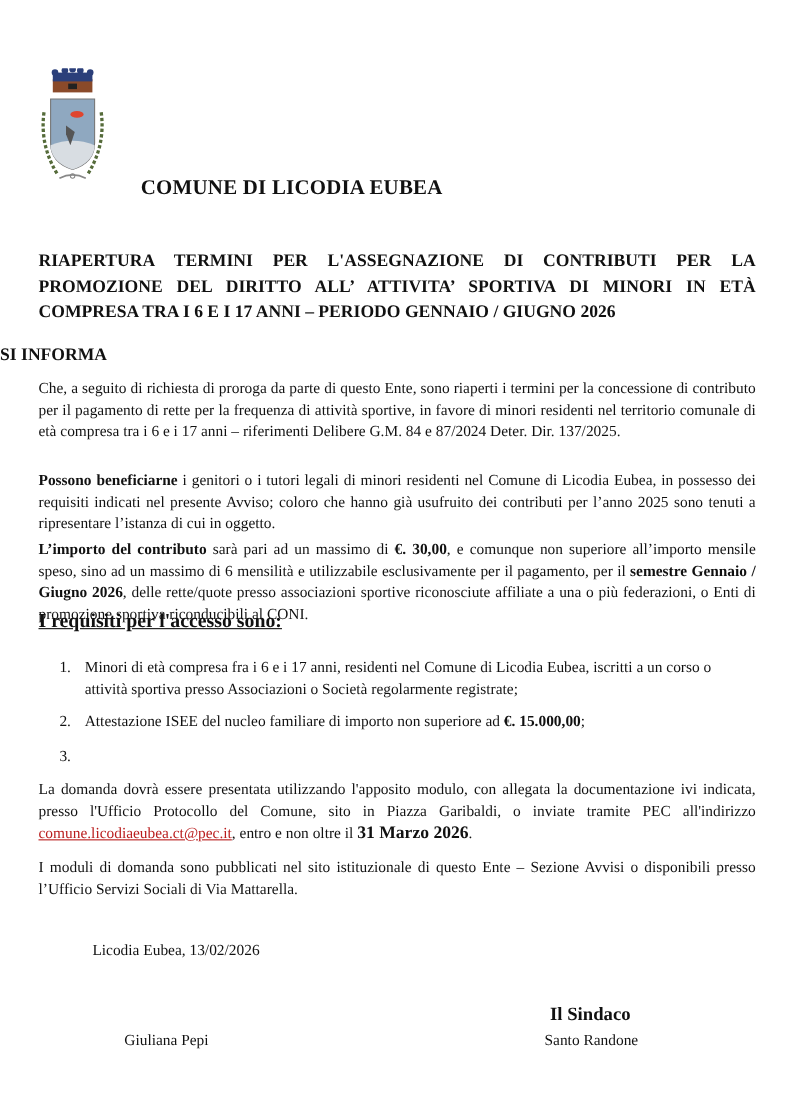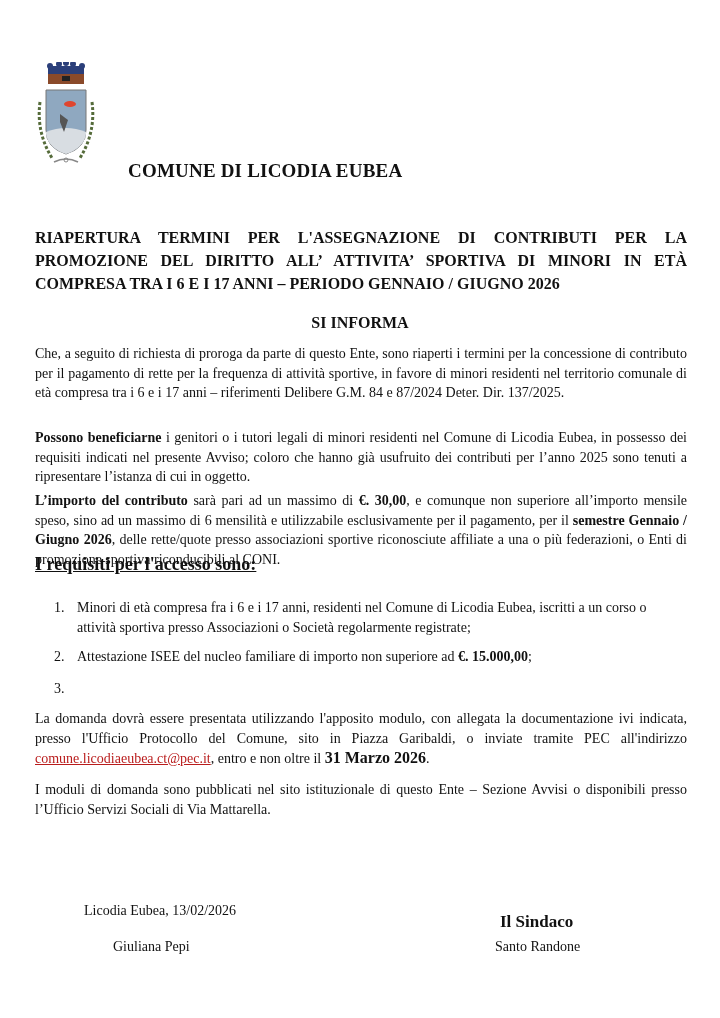--- a/index.html
+++ b/index.html
@@ -21,21 +21,21 @@
       position: absolute; left: 128px; top: 160px;
       font-weight: bold; font-size: 19px; letter-spacing: 0.2px;
     }
 
     .main-title {
       position: absolute; left: 35px; top: 226px; width: 652px;
       font-weight: bold; font-size: 16px; line-height: 23px; text-align: justify;
       text-align-last: left;
     }
     .si-informa {
-      position: absolute; left: 0; width: 720px; top: 314px; text-align: center;
+      position: absolute; left: 0; width: 720px; top: 314px; text-align: left;
       font-weight: bold; font-size: 16px;
     }
 
     .para {
       position: absolute; left: 35px; width: 652px;
       font-size: 14px; line-height: 19.5px; text-align: justify;
     }
     .para b { font-weight: bold; }
     .p1 { top: 344px; }
     .p2 { top: 428px; }
@@ -45,21 +45,21 @@
     .req-list { position: absolute; left: 35px; top: 598px; width: 652px; margin: 0; padding: 0; list-style: none; }
     .req-list li { position: relative; padding-left: 42px; font-size: 14px; line-height: 19.5px; margin-bottom: 10px; }
     .req-list li .num { position: absolute; left: 19px; top: 0; }
     .req-list li.r2 { margin-bottom: 12px; }
 
     .p4 { top: 709px; }
     .p4 .email { color: #b91c1c; text-decoration: underline; }
     .p4 .deadline { font-weight: bold; font-size: 16px; }
     .p5 { top: 780px; }
 
-    .date-line { position: absolute; left: 84px; top: 857px; font-size: 14px; margin-top: 46px; }
+    .date-line { position: absolute; left: 84px; top: 857px; font-size: 14px; }
     .sign-left-role { position: absolute; left: 65px; top: 912px; font-weight: bold; font-size: 14px; }
     .sign-left-name { position: absolute; left: 113px; top: 939px; font-size: 14px; }
     .sign-right-role { position: absolute; left: 500px; top: 912px; font-weight: bold; font-size: 17px; }
     .sign-right-name { position: absolute; left: 495px; top: 939px; font-size: 14px; }
   </style>
 </head>
 <body>
 
 <div class="page">
 

